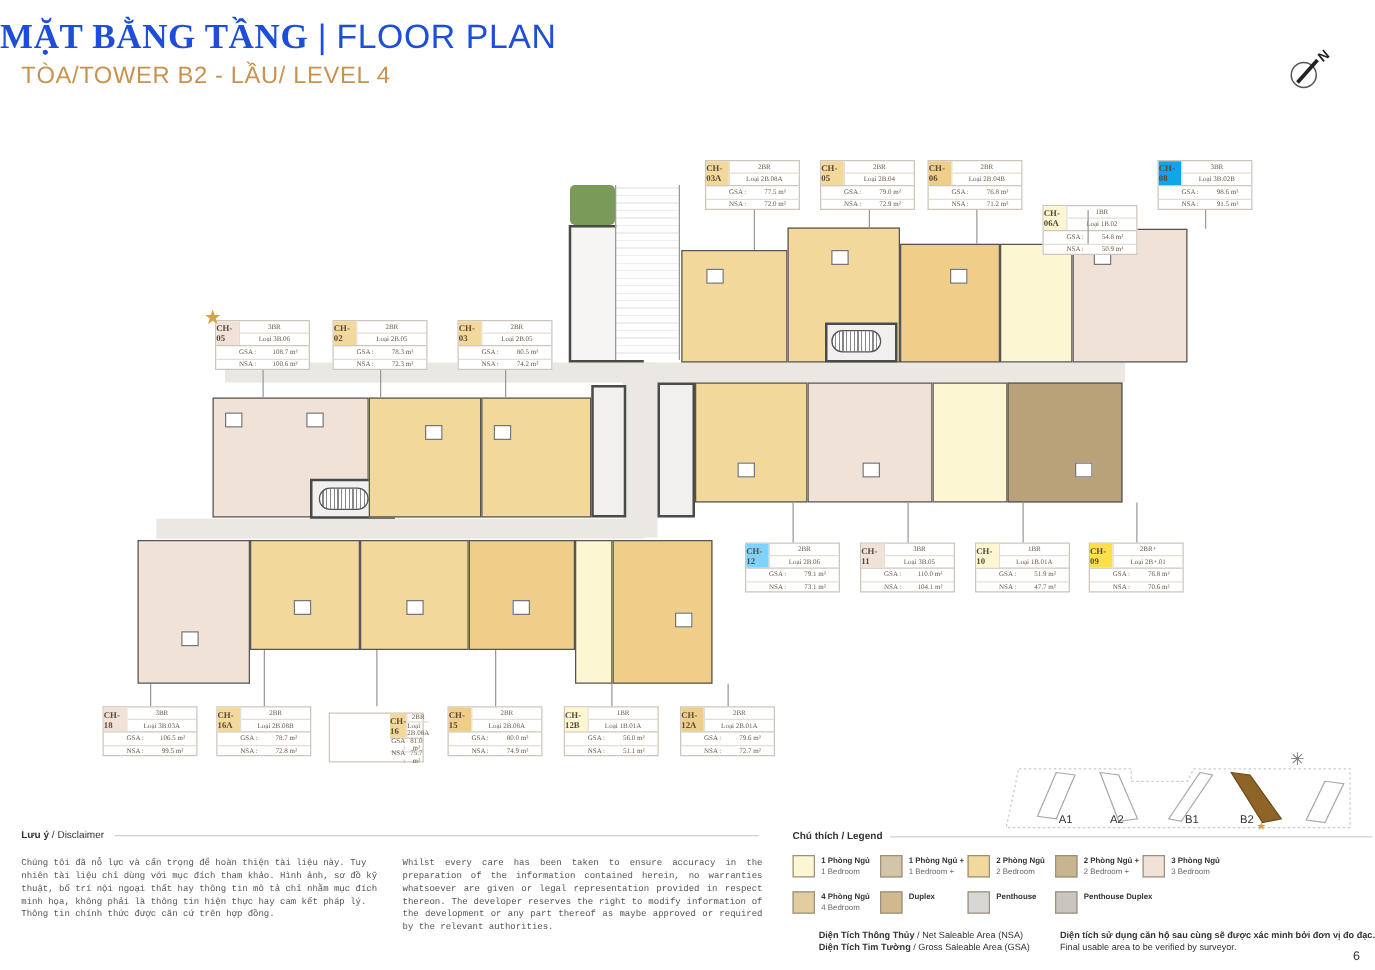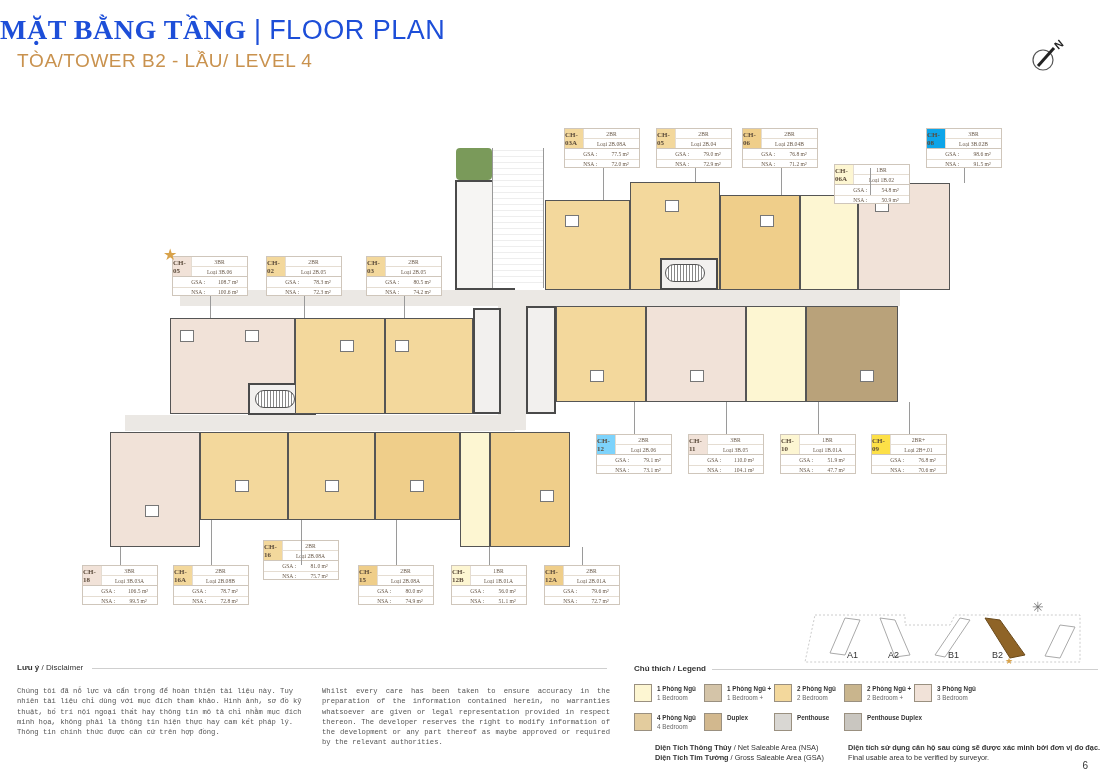--- a/index.html
+++ b/index.html
@@ -361,21 +361,21 @@
       </div>
     <div class="row">
         <span class="lbl">GSA :</span>
         <span class="val">78.7 m²</span>
       </div>
     <div class="row">
         <span class="lbl">NSA :</span>
         <span class="val">72.8 m²</span>
       </div>
   </div>
-  <div class="card" style="left:263px;top:540px;">
+  <div class="card" style="left:263px;top:570px;padding-left:48px;">
     <div class="top">
         <div class="code" style="background:#f3d89c">CH-16</div>
     <div class="meta">
           <span>2BR</span>
           <span>Loại 2B.08A</span>
         </div>
       </div>
     <div class="row">
         <span class="lbl">GSA :</span>
         <span class="val">81.0 m²</span>

